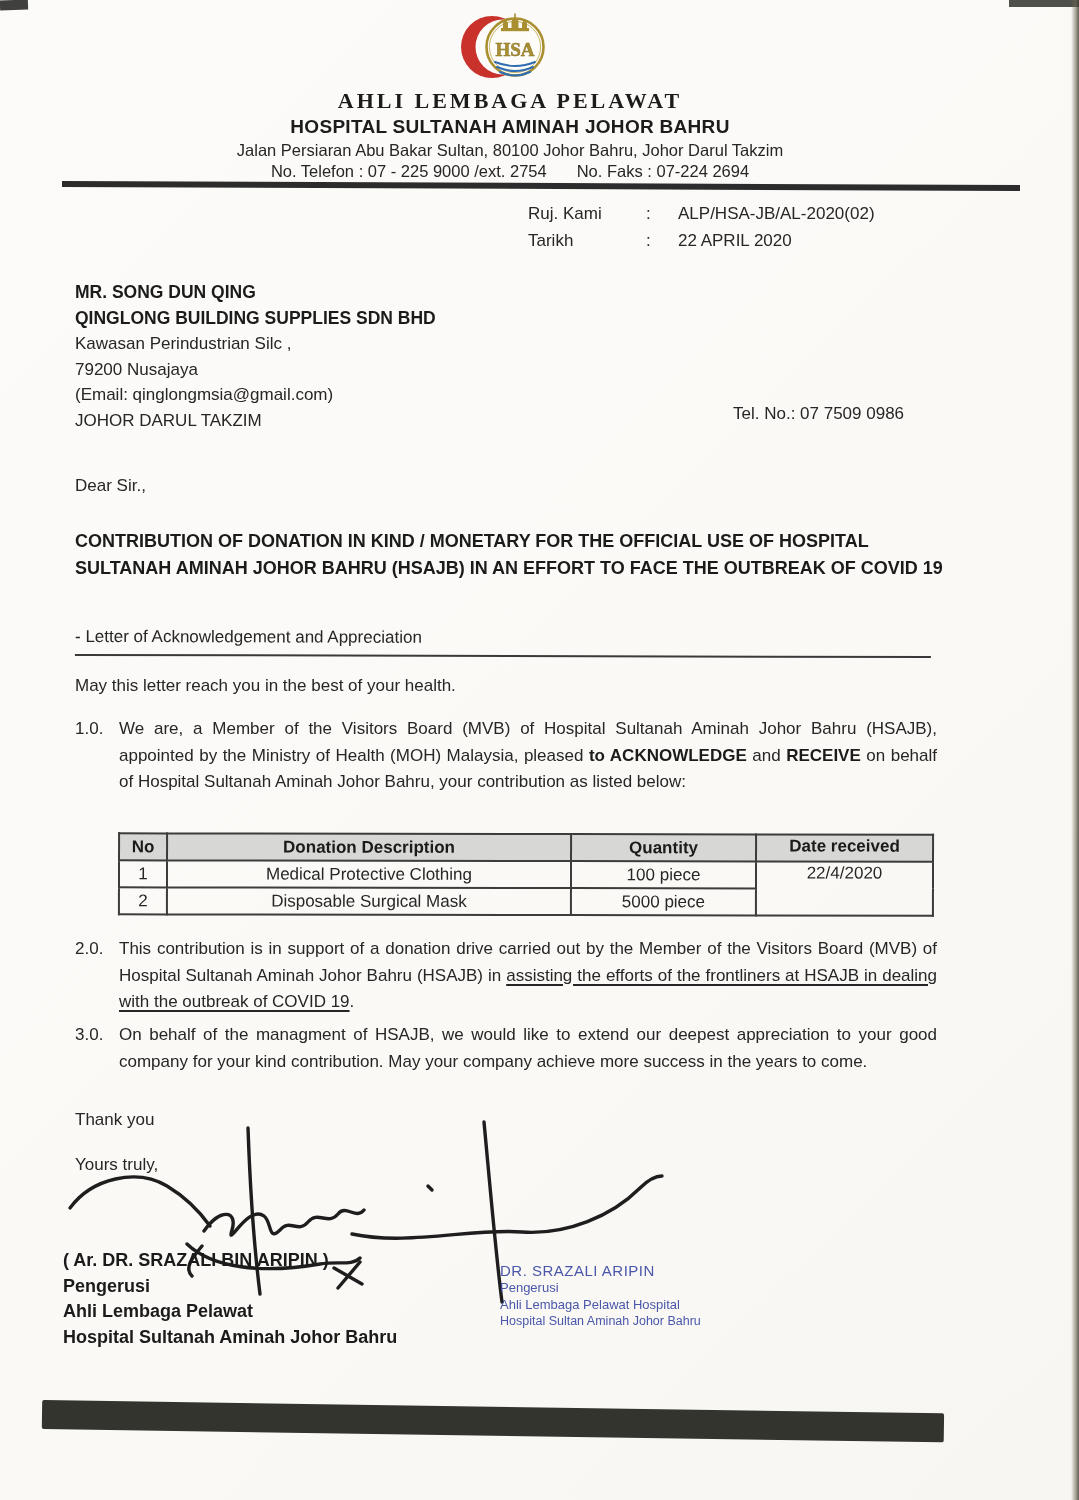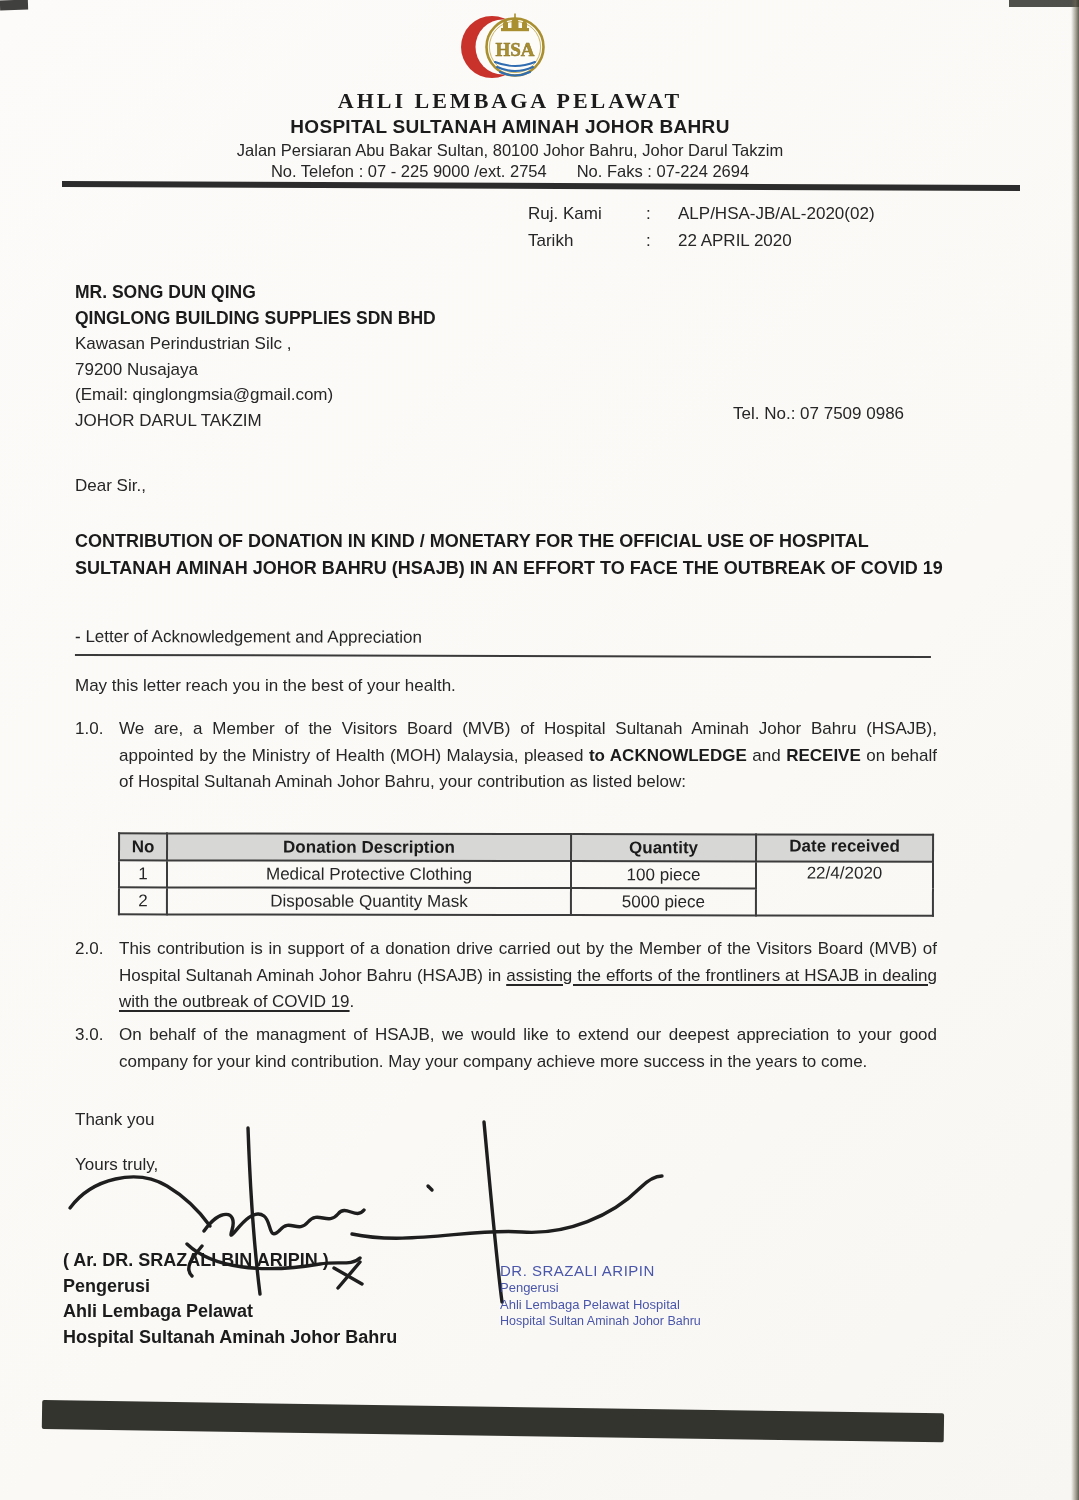--- a/index.html
+++ b/index.html
@@ -162,21 +162,21 @@
     </thead>
     <tbody>
       <tr>
         <td class="col-no">1</td>
         <td class="col-desc">Medical Protective Clothing</td>
         <td class="col-qty">100 piece</td>
         <td class="col-date" rowspan="2">22/4/2020</td>
       </tr>
       <tr>
         <td class="col-no">2</td>
-        <td class="col-desc">Disposable Quantity Mask</td>
+        <td class="col-desc">Disposable Surgical Mask</td>
         <td class="col-qty">5000 piece</td>
       </tr>
     </tbody>
   </table>
 
   <div class="para p2">
     <div class="num">2.0.</div>
     <div class="txt"><span>This contribution is in support of a donation drive carried out by the Member of the Visitors Board (MVB) of Hospital Sultanah Aminah Johor Bahru (HSAJB) in </span><span class="seg-u">assisting the efforts of the frontliners at HSAJB in dealing with the outbreak of COVID 19</span><span>.</span></div>
   </div>
 

